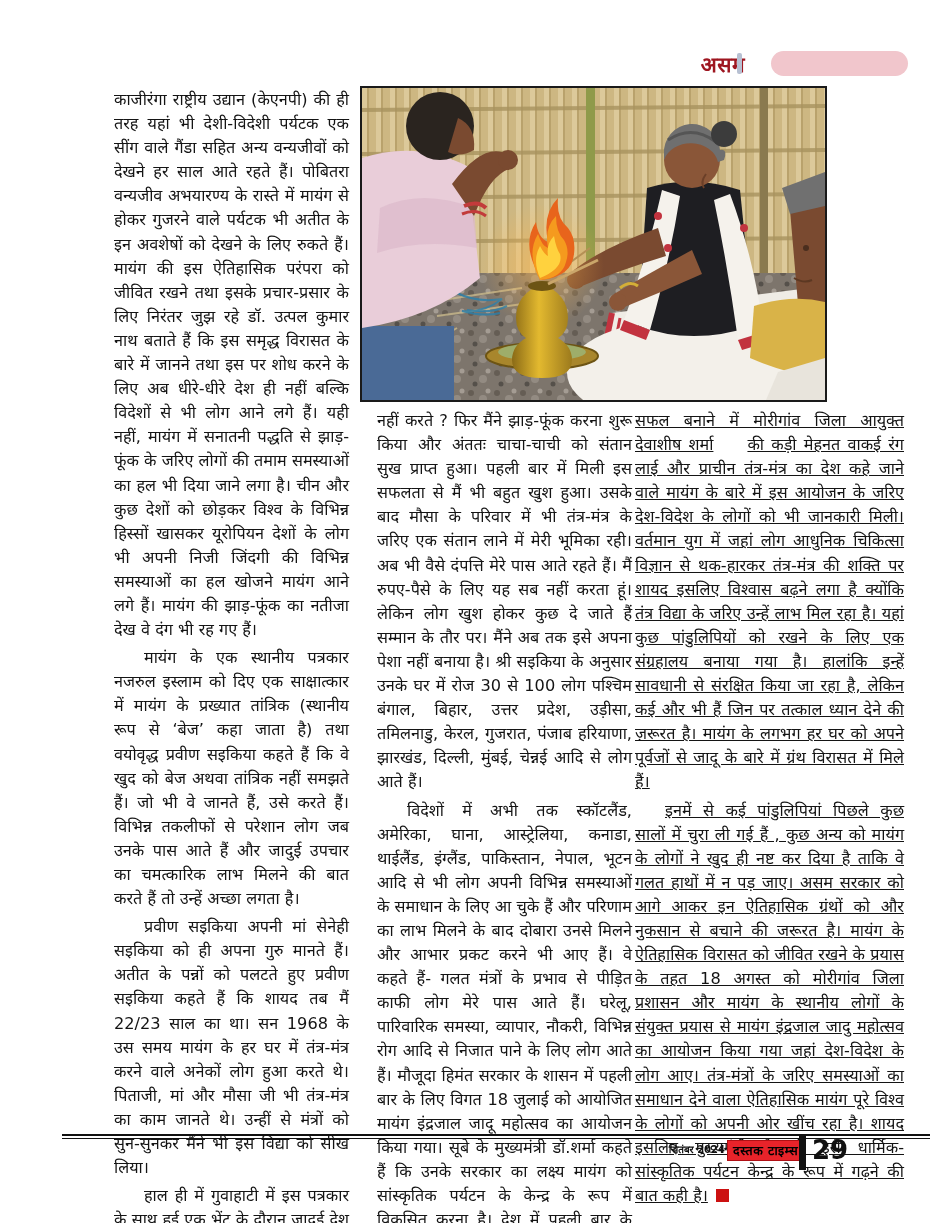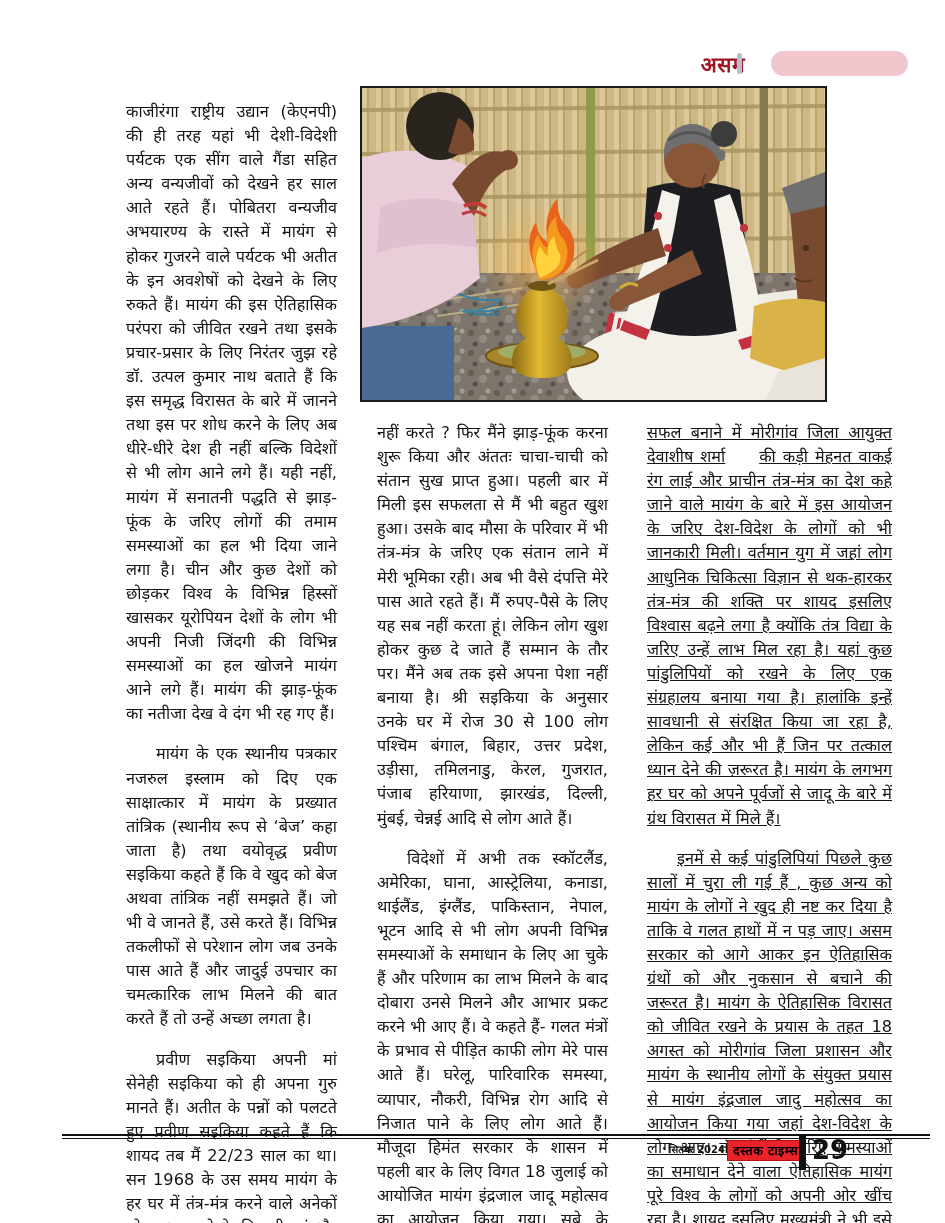--- a/index.html
+++ b/index.html
@@ -29,23 +29,23 @@
     border:2px solid #1a1a1a;box-sizing:border-box;overflow:hidden;
     background:#d6c493;
   }
   .photo-frame svg{display:block;}
   
   .col{
     position:absolute;text-align:justify;
     font-size:16.2px;line-height:24.1px;color:#141414;
   }
   .col-1{left:110px;top:84px;width:243px;height:1045px;}
-  .col-2{left:361px;top:405px;width:263px;height:730px;}
+  .col-2{left:373px;top:405px;width:263px;height:730px;}
   .col-3{left:631px;top:405px;width:277px;height:730px;text-decoration:underline;}
-  .para{margin:16px;text-indent:30px;}
+  .para{margin:4px;text-indent:30px;}
   .para.noindent{text-indent:0;}
   .endmark{
     display:inline-block;width:13px;height:13px;background:#cc1111;
     margin-left:8px;vertical-align:baseline;transform:translateY(1px);
   }
   .wide-gap{display:inline-block;width:34px;}
   
   .footer-rule{
     position:absolute;left:62px;top:1134px;width:868px;height:2px;
     border-top:2px solid #111;border-bottom:1px solid #111;box-sizing:content-box;

